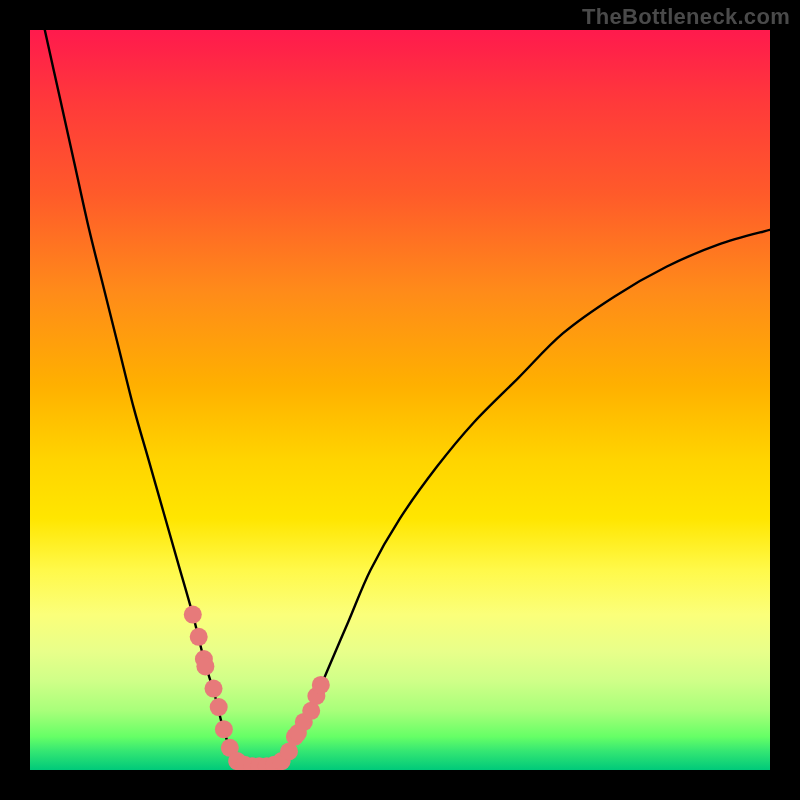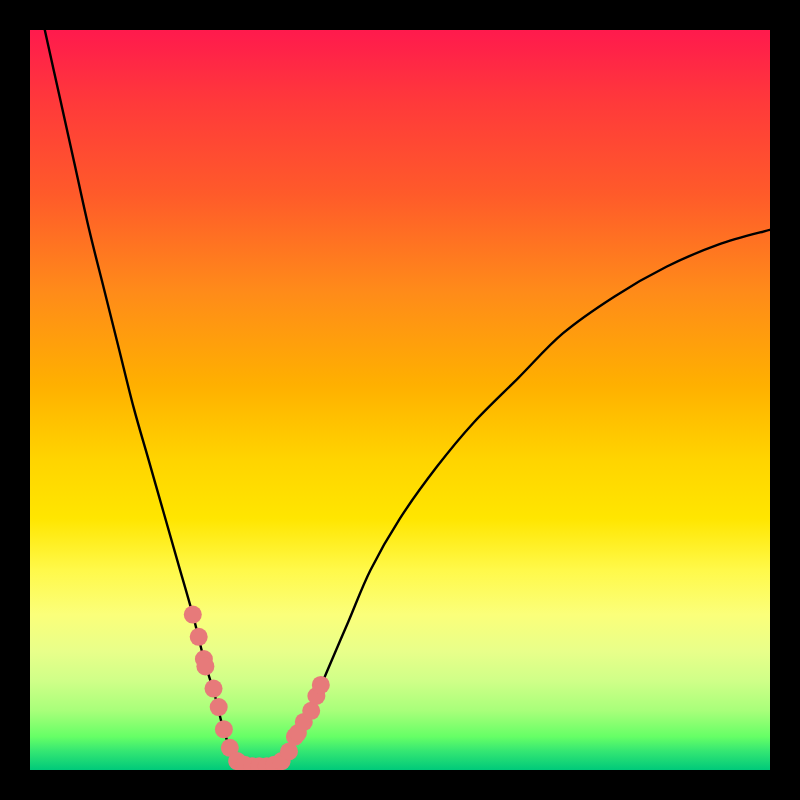--- a/index.html
+++ b/index.html
@@ -55,20 +55,21 @@
   svg {
     position: absolute;
     left: 0;
     top: 0;
   }
 </style>
 </head>
 <body>
 
 <div id="frame">
+  <div id="attribution">TheBottleneck.com</div>
   <div id="plot-area">
     <svg id="chart-svg" width="740" height="740" viewBox="0 0 740 740">
         <path d="M 14.8 0 C 17.266666666666666 11.100000000000003, 24.666666666666668 44.40000000000002, 29.6 66.60000000000002 C 34.53333333333333 88.80000000000003, 39.46666666666667 111.00000000000004, 44.4 133.20000000000005 C 49.33333333333333 155.40000000000006, 54.266666666666666 178.8333333333334, 59.2 199.80000000000007 C 64.13333333333334 220.76666666666674, 69.06666666666666 239.26666666666668, 74 259 C 78.93333333333334 278.73333333333335, 83.86666666666666 298.4666666666667, 88.8 318.20000000000005 C 93.73333333333333 337.9333333333334, 98.66666666666667 358.90000000000003, 103.60000000000001 377.40000000000003 C 108.53333333333335 395.90000000000003, 113.46666666666667 411.93333333333334, 118.4 429.2 C 123.33333333333334 446.46666666666664, 128.26666666666665 463.73333333333335, 133.2 481 C 138.13333333333333 498.26666666666665, 143.06666666666666 515.5333333333333, 148 532.8 C 152.93333333333334 550.0666666666666, 158.48333333333335 568.5666666666667, 162.8 584.6 C 167.11666666666667 600.6333333333333, 170.2 615.4333333333334, 173.89999999999998 629 C 177.59999999999997 642.5666666666666, 181.91666666666666 654.9, 185 666 C 188.08333333333334 677.1, 189.93333333333334 686.9666666666667, 192.4 695.6 C 194.86666666666667 704.2333333333333, 197.33333333333334 711.6333333333333, 199.8 717.8 C 202.26666666666668 723.9666666666666, 205.9666666666667 730.1333333333333, 207.20000000000002 732.6 C 208.43333333333334 735.0666666666667, 205.9666666666667 731.9833333333333, 207.20000000000002 732.6 C 208.43333333333334 733.2166666666667, 212.13333333333333 735.6833333333333, 214.6 736.3 C 217.06666666666666 736.9166666666666, 219.53333333333333 736.3, 222 736.3 C 224.46666666666667 736.3, 226.93333333333334 736.3, 229.4 736.3 C 231.86666666666667 736.3, 234.33333333333334 736.5466666666666, 236.8 736.3 C 239.26666666666668 736.0533333333333, 241.73333333333335 735.6833333333334, 244.20000000000002 734.82 C 246.66666666666669 733.9566666666667, 250.36666666666667 731.7366666666667, 251.60000000000002 731.12 C 252.83333333333337 730.5033333333333, 249.13333333333335 734.5733333333334, 251.60000000000002 731.12 C 254.0666666666667 727.6666666666666, 261.46666666666664 718.7866666666666, 266.4 710.4 C 271.3333333333333 702.0133333333333, 276.26666666666665 691.9, 281.2 680.8 C 286.1333333333333 669.6999999999999, 289.8333333333333 658.5999999999999, 296 643.8 C 302.1666666666667 629, 310.79999999999995 609.2666666666667, 318.2 592 C 325.6 574.7333333333333, 331.7666666666667 557.4666666666667, 340.40000000000003 540.2 C 349.03333333333336 522.9333333333334, 358.9 505.66666666666663, 370 488.4 C 381.1 471.1333333333333, 394.66666666666674 452.6333333333333, 407.00000000000006 436.6 C 419.33333333333337 420.5666666666667, 430.43333333333334 407.00000000000006, 444 392.20000000000005 C 457.56666666666666 377.40000000000003, 473.6 362.59999999999997, 488.40000000000003 347.79999999999995 C 503.20000000000005 332.99999999999994, 516.7666666666667 316.9666666666667, 532.8 303.40000000000003 C 548.8333333333333 289.83333333333337, 567.3333333333334 277.5, 584.6 266.4 C 601.8666666666667 255.29999999999995, 619.1333333333333 245.43333333333328, 636.4 236.79999999999995 C 653.6666666666666 228.16666666666663, 670.9333333333334 220.76666666666668, 688.2 214.60000000000002 C 705.4666666666667 208.43333333333337, 731.3666666666667 202.26666666666674, 740 199.80000000000007" fill="none" stroke="#000000" stroke-width="2.4" stroke-linecap="round"></path>
         <circle cx="162.8" cy="584.6" r="9" fill="#e77a7a"></circle>
         <circle cx="168.72" cy="606.8" r="9" fill="#e77a7a"></circle>
         <circle cx="173.89999999999998" cy="629" r="9" fill="#e77a7a"></circle>
         <circle cx="175.38" cy="636.4" r="9" fill="#e77a7a"></circle>
         <circle cx="183.52" cy="658.6" r="9" fill="#e77a7a"></circle>
         <circle cx="188.70000000000002" cy="677.1" r="9" fill="#e77a7a"></circle>
         <circle cx="193.88" cy="699.3" r="9" fill="#e77a7a"></circle>

